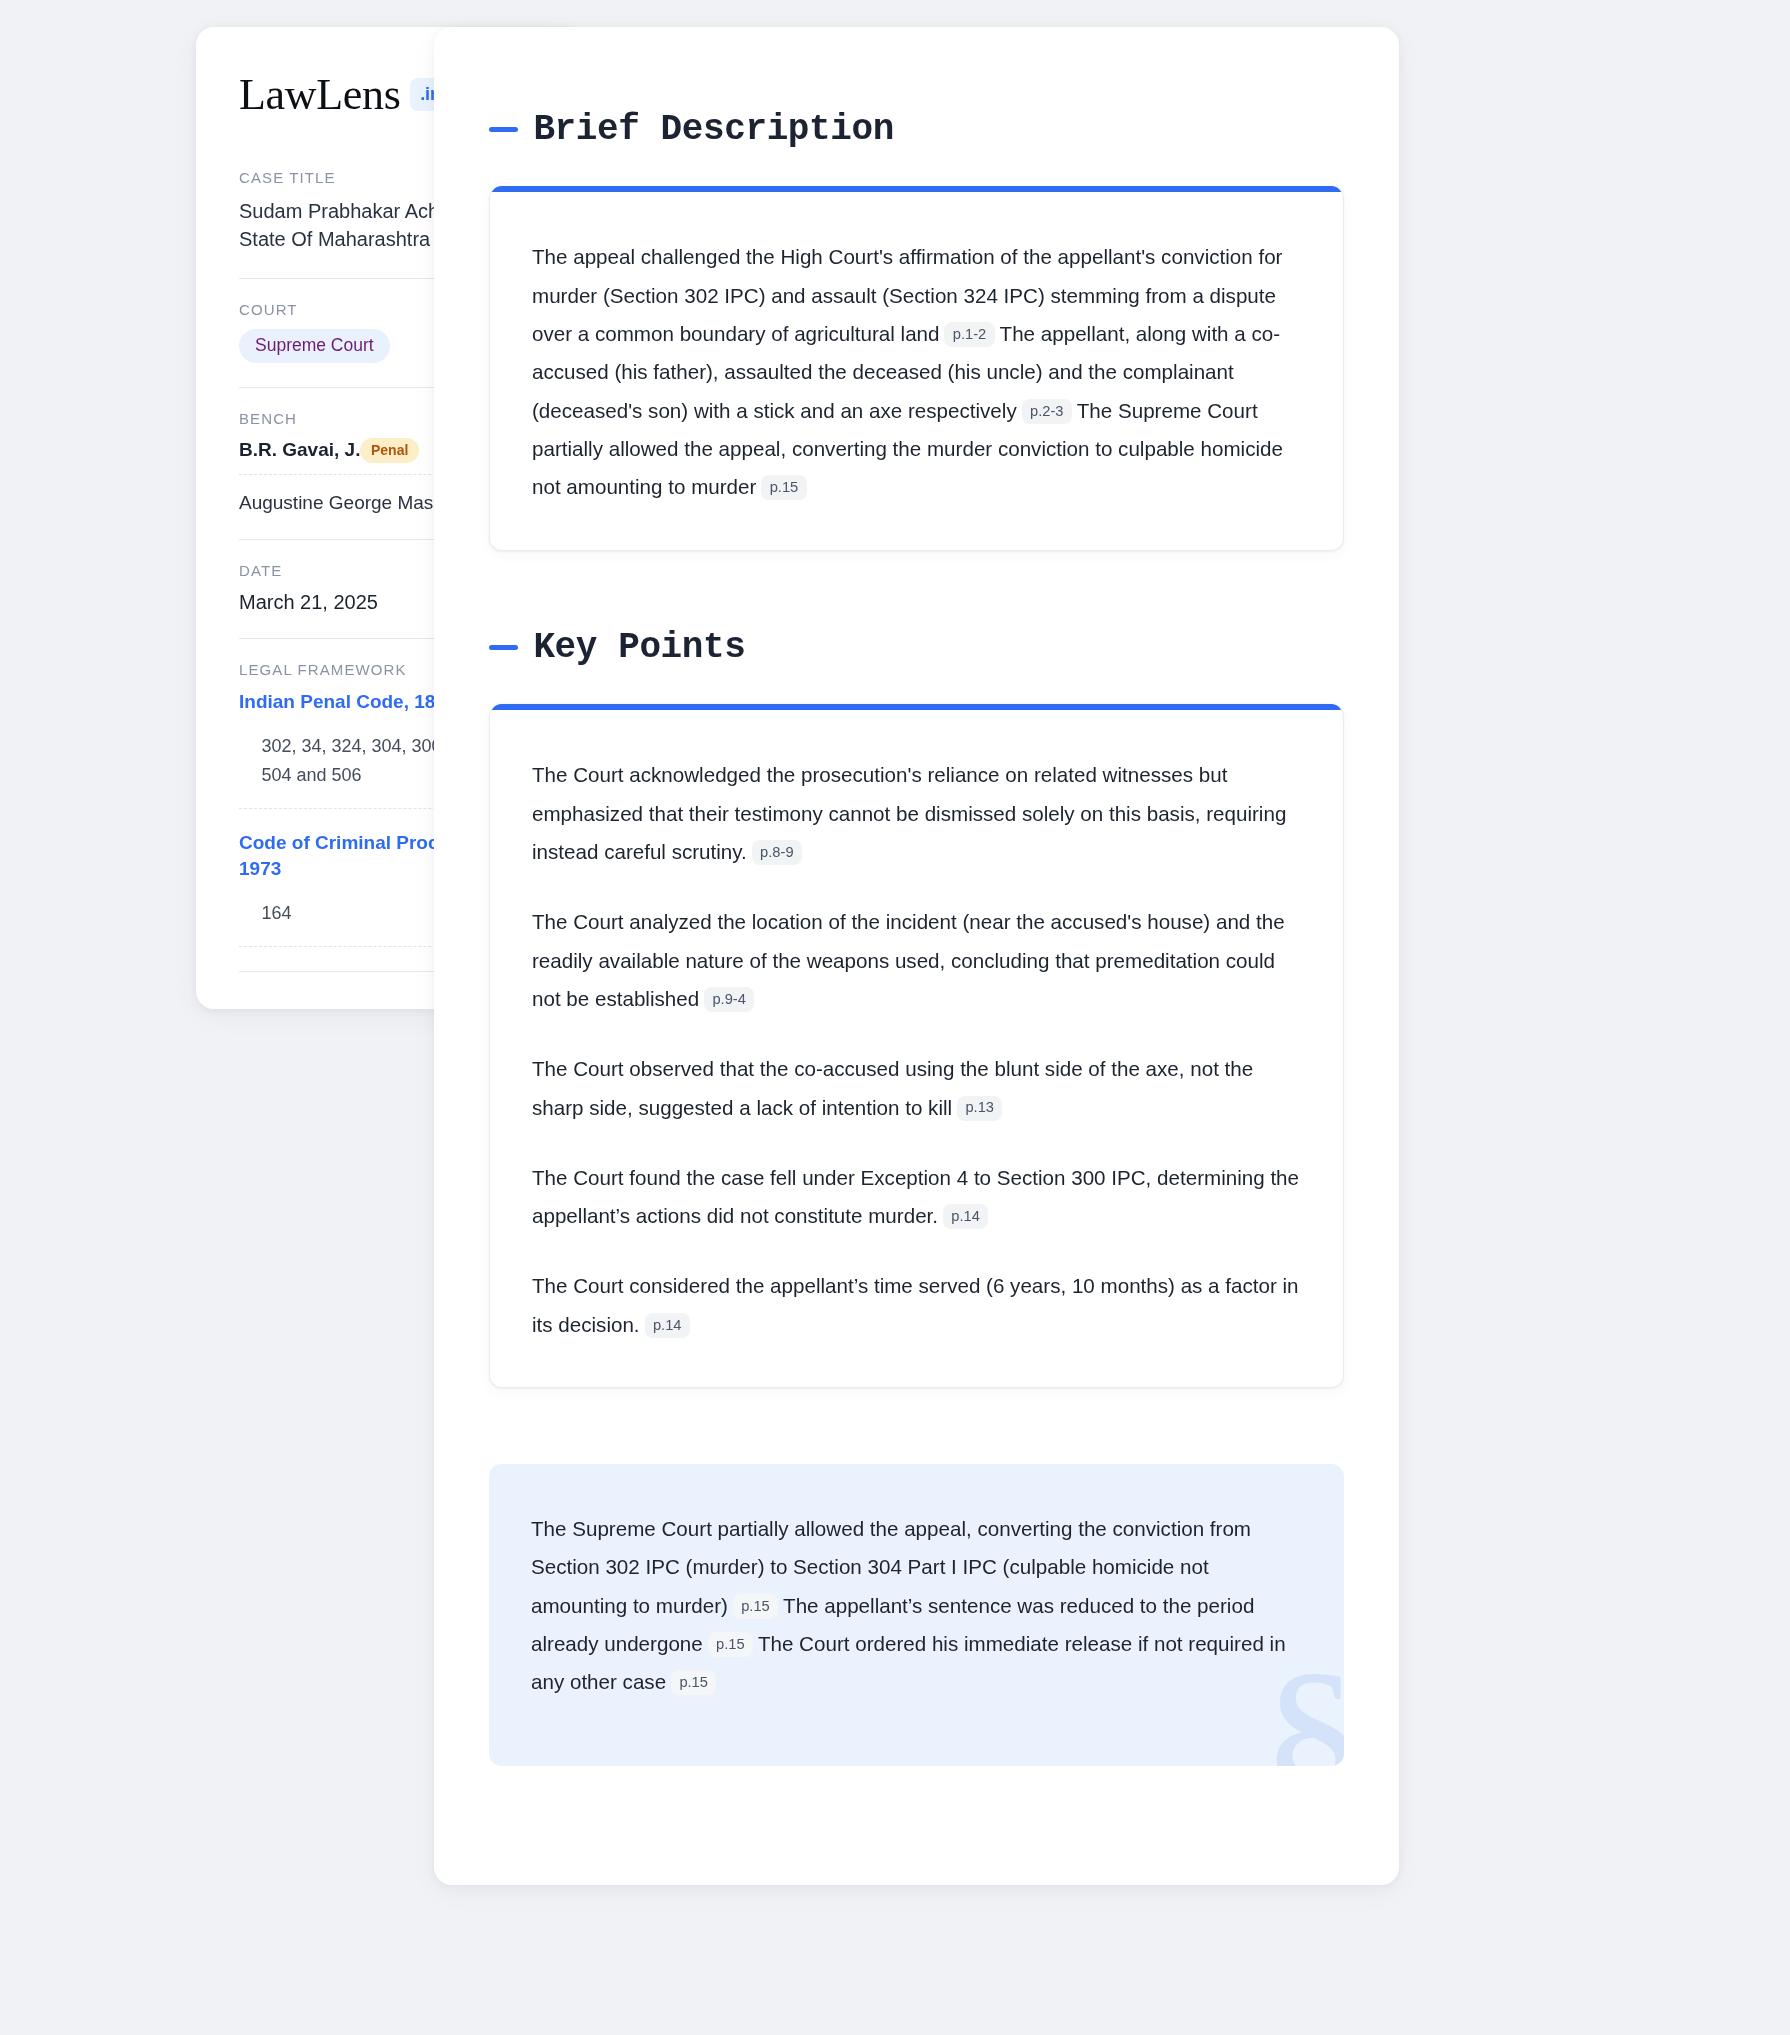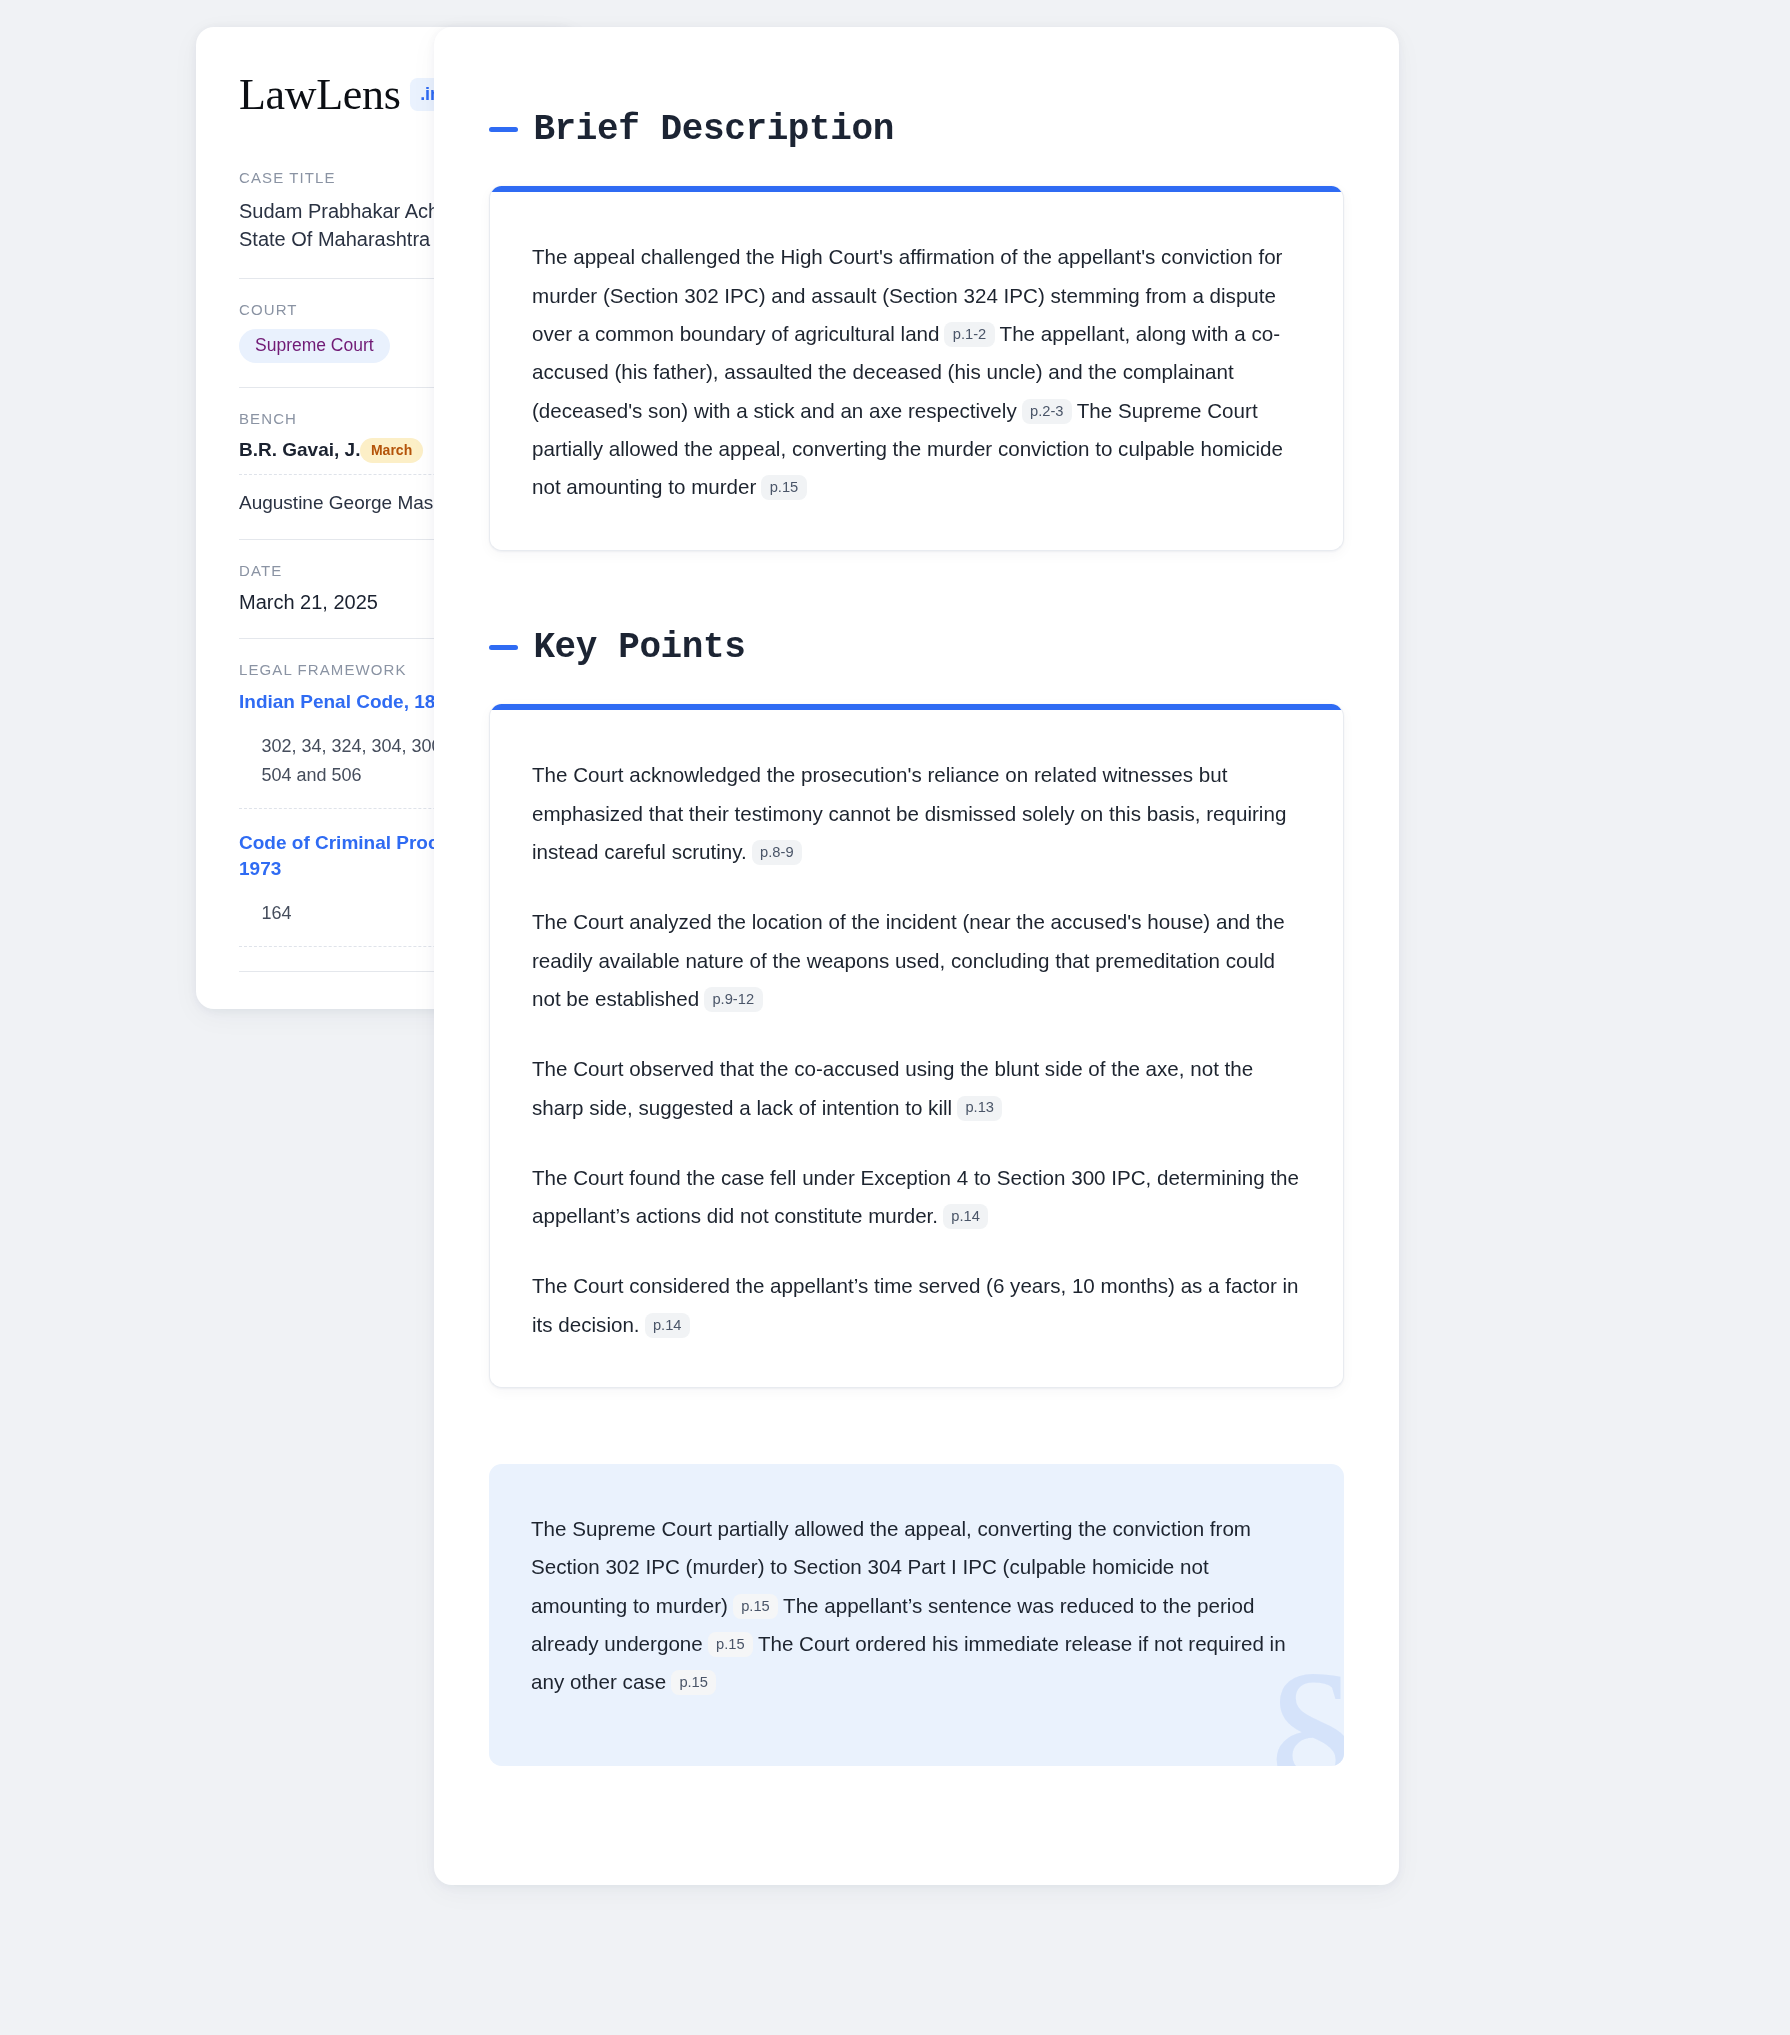--- a/index.html
+++ b/index.html
@@ -274,21 +274,21 @@
         <div class="field-label">COURT</div>
         <span class="chip-court">Supreme Court</span>
       </div>
 
       <div class="divider-solid"></div>
 
       <div>
         <div class="field-label">BENCH</div>
         <div class="judge-row">
           <span class="judge-primary">B.R. Gavai, J.</span>
-          <span class="badge-author">March</span>
+          <span class="badge-author">Penal</span>
         </div>
         <div class="divider-dashed"></div>
         <div class="judge-row">
           <span class="judge-secondary">Augustine George Masih, J.</span>
         </div>
       </div>
 
       <div class="divider-solid"></div>
 
       <div>
@@ -341,21 +341,21 @@
 
       <section>
         <div class="section-head">
           <span class="head-dash"></span>
           <h2 class="head-title">Key Points</h2>
         </div>
         <div class="content-card">
           <div class="accent-bar"></div>
           <div class="card-body">
             <p class="para"><span>The Court acknowledged the prosecution's reliance on related witnesses but emphasized that their testimony cannot be dismissed solely on this basis, requiring instead careful scrutiny.</span><span class="cite">p.8-9</span></p>
-            <p class="para"><span>The Court analyzed the location of the incident (near the accused's house) and the readily available nature of the weapons used, concluding that premeditation could not be established</span><span class="cite">p.9-12</span></p>
+            <p class="para"><span>The Court analyzed the location of the incident (near the accused's house) and the readily available nature of the weapons used, concluding that premeditation could not be established</span><span class="cite">p.9-4</span></p>
             <p class="para"><span>The Court observed that the co-accused using the blunt side of the axe, not the sharp side, suggested a lack of intention to kill</span><span class="cite">p.13</span></p>
             <p class="para"><span>The Court found the case fell under Exception 4 to Section 300 IPC, determining the appellant’s actions did not constitute murder.</span><span class="cite">p.14</span></p>
             <p class="para"><span>The Court considered the appellant’s time served (6 years, 10 months) as a factor in its decision.</span><span class="cite">p.14</span></p>
           </div>
         </div>
       </section>
 
       <div class="section-gap-sm"></div>
 
       <section>

